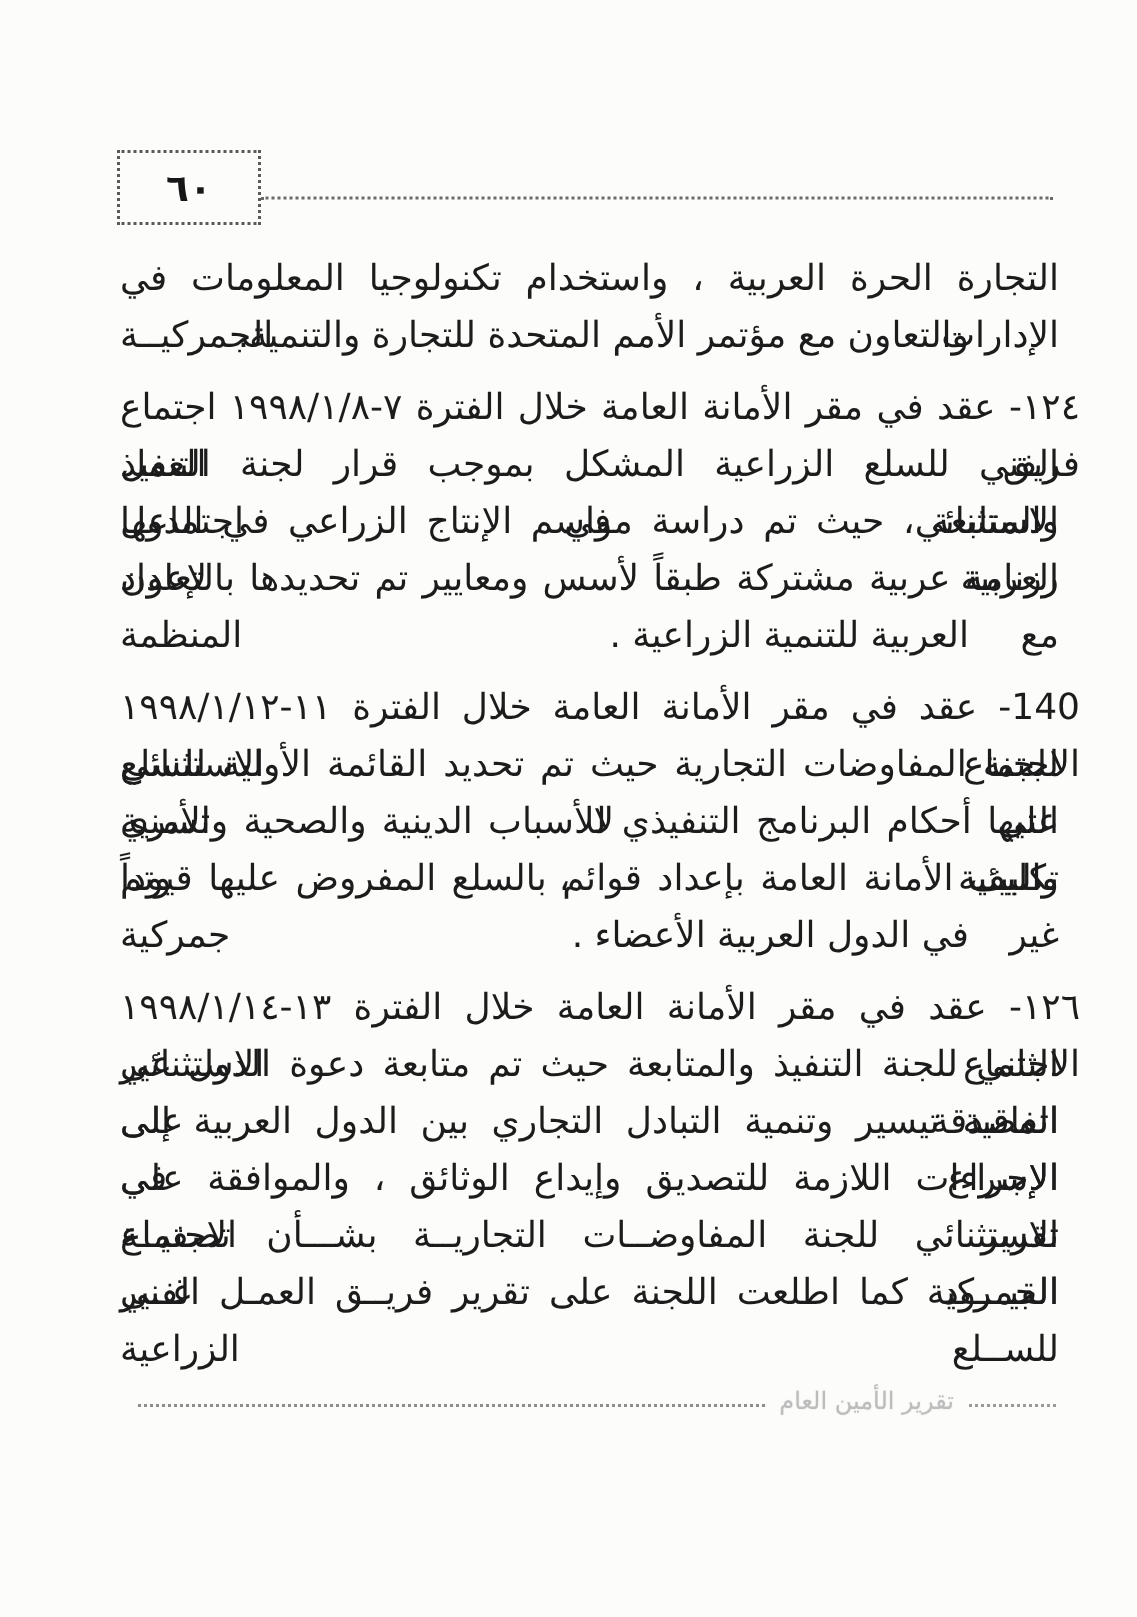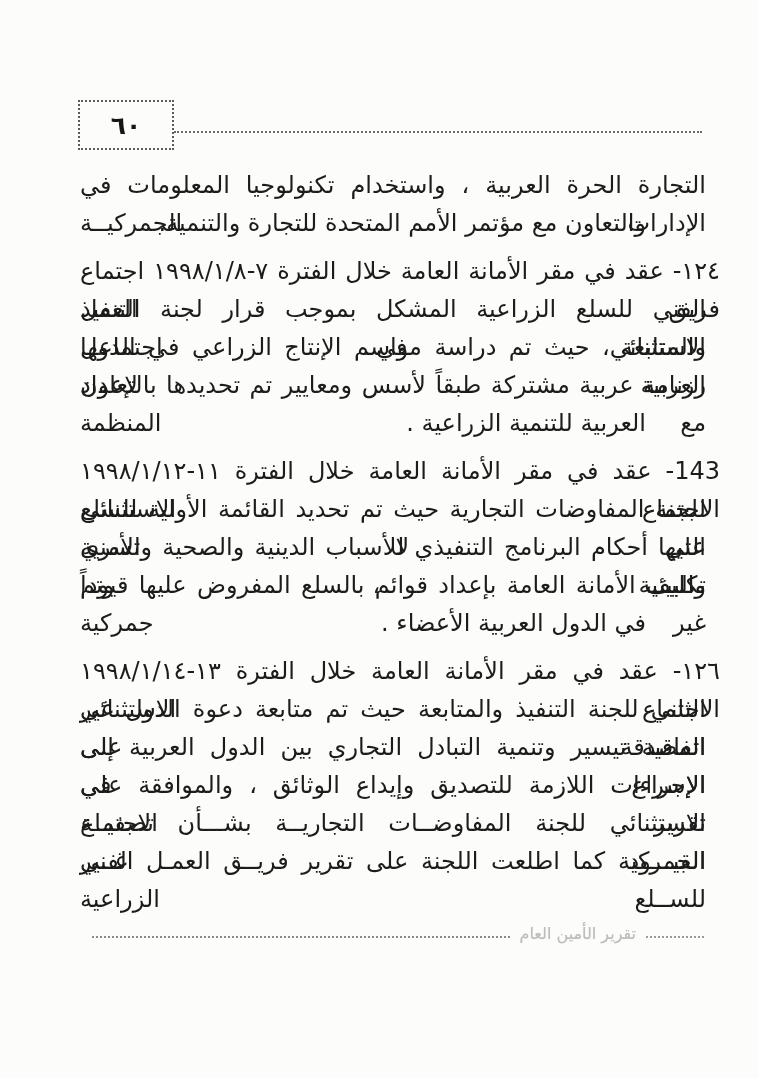--- a/index.html
+++ b/index.html
@@ -100,21 +100,21 @@
         <span>عقد في مقر الأمانة العامة خلال الفترة ٧-١٩٩٨/١/٨ اجتماع فريق العمل</span>
       </div>
       <div class="line" style="">الفني للسلع الزراعية المشكل بموجب قرار لجنة التنفيذ والمتابعة في اجتماعها</div>
       <div class="line" style="">الاستثنائي، حيث تم دراسة مواسم الإنتاج الزراعي في الدول العربية لإعداد</div>
       <div class="line" style="">رزنامة عربية مشتركة طبقاً لأسس ومعايير تم تحديدها بالتعاون مع المنظمة</div>
       <div class="line short" style="">العربية للتنمية الزراعية .</div>
     </div>
 
     <div class="item">
       <div class="line first" style="">
-        <span class="num">143-</span>
+        <span class="num">140-</span>
         <span>عقد في مقر الأمانة العامة خلال الفترة ١١-١٩٩٨/١/١٢ الاجتماع الاستثنائي</span>
       </div>
       <div class="line" style="">للجنة المفاوضات التجارية حيث تم تحديد القائمة الأولية للسلع التي لا تسري</div>
       <div class="line" style="">عليها أحكام البرنامج التنفيذي للأسباب الدينية والصحية والأمنية والبيئية ، وتم</div>
       <div class="line" style="">تكليف الأمانة العامة بإعداد قوائم بالسلع المفروض عليها قيوداً غير جمركية</div>
       <div class="line short" style="">في الدول العربية الأعضاء .</div>
     </div>
 
     <div class="item">
       <div class="line first" style="">

